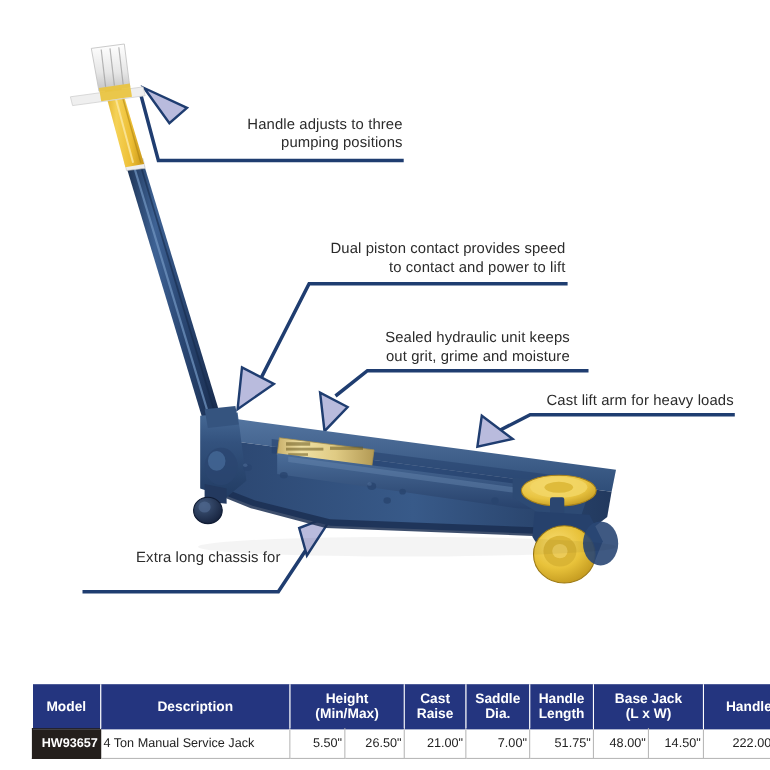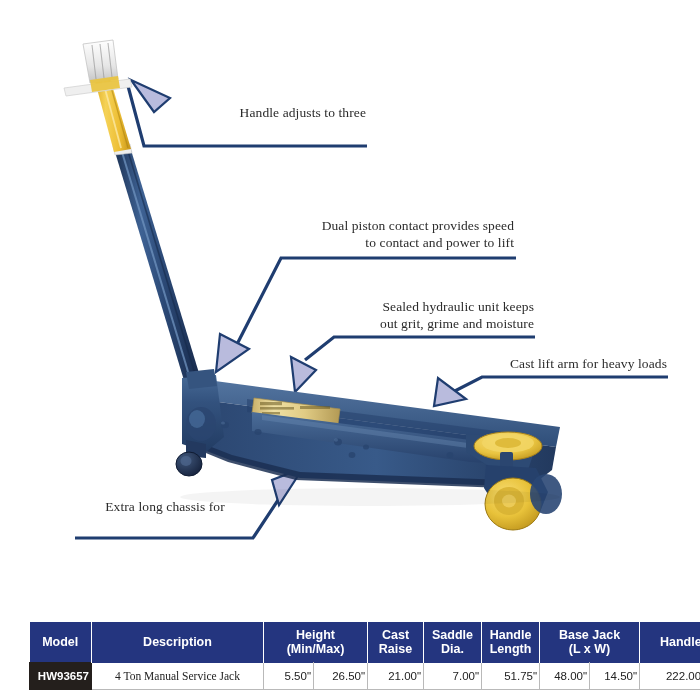--- a/index.html
+++ b/index.html
@@ -40,29 +40,28 @@
   }
 
   
   .callout {
     position: absolute;
     font-size: 13.5px;
     line-height: 17px;
     color: #2b2b2b;
     letter-spacing: 0.1px;
     white-space: nowrap;
-    font-family: Liberation Serif, serif;
   }
   .callout.align-right { text-align: right; }
-  .callout.align-left  { text-align: center; }
+  .callout.align-left  { text-align: right; }
   .callout .ln { display: block; }
 
   #callout-handle   { left: 196px; top: 104px; width: 170px; }
   #callout-piston   { left: 276px; top: 217px; width: 238px; }
-  #callout-hydraulic{ left: 334px; top: 298px; width: 200px; }
+  #callout-hydraulic{ left: 318px; top: 298px; width: 200px; }
   #callout-liftarm  { left: 477px; top: 355px; width: 190px; }
   #callout-chassis  { left: 75px;  top: 498px; width: 180px; }
 
   
   #spec-table-wrap {
     position: absolute;
     left: 29px;
     top: 622px;
     width: 642px;
   }
@@ -98,21 +97,21 @@
     height: 20px;
     vertical-align: middle;
   }
   table.spec td.model-cell {
     background: #241f1c;
     color: #ffffff;
     font-weight: bold;
     font-size: 11.5px;
     border: 1px solid #241f1c;
   }
-  table.spec td.desc-cell { text-align: center; font-family: Liberation Serif, serif; }
+  table.spec td.desc-cell { text-align: left; }
   #spec-table-wrap .table-shadow {
     position: absolute;
     left: 2px;
     top: 4px;
     width: 642px;
     height: 60px;
     background: #e9e9e9;
     z-index: -1;
   }
 </style>
@@ -322,20 +321,21 @@
           <ellipse cx="223" cy="423" rx="2" ry="1.6"></ellipse>
           <ellipse cx="336" cy="440" rx="2" ry="1.7"></ellipse>
         </g>
 
         <ellipse cx="370" cy="497" rx="190" ry="9" fill="#000000" opacity="0.045"></ellipse>
       </g>
     </svg>
 
     <div class="callout align-right" id="callout-handle">
       <span class="ln">Handle adjusts to three</span>
+      <span class="ln">pumping positions</span>
     </div>
 
     <div class="callout align-right" id="callout-piston">
       <span class="ln">Dual piston contact provides speed</span>
       <span class="ln">to contact and power to lift</span>
     </div>
 
     <div class="callout align-right" id="callout-hydraulic">
       <span class="ln">Sealed hydraulic unit keeps</span>
       <span class="ln">out grit, grime and moisture</span>

